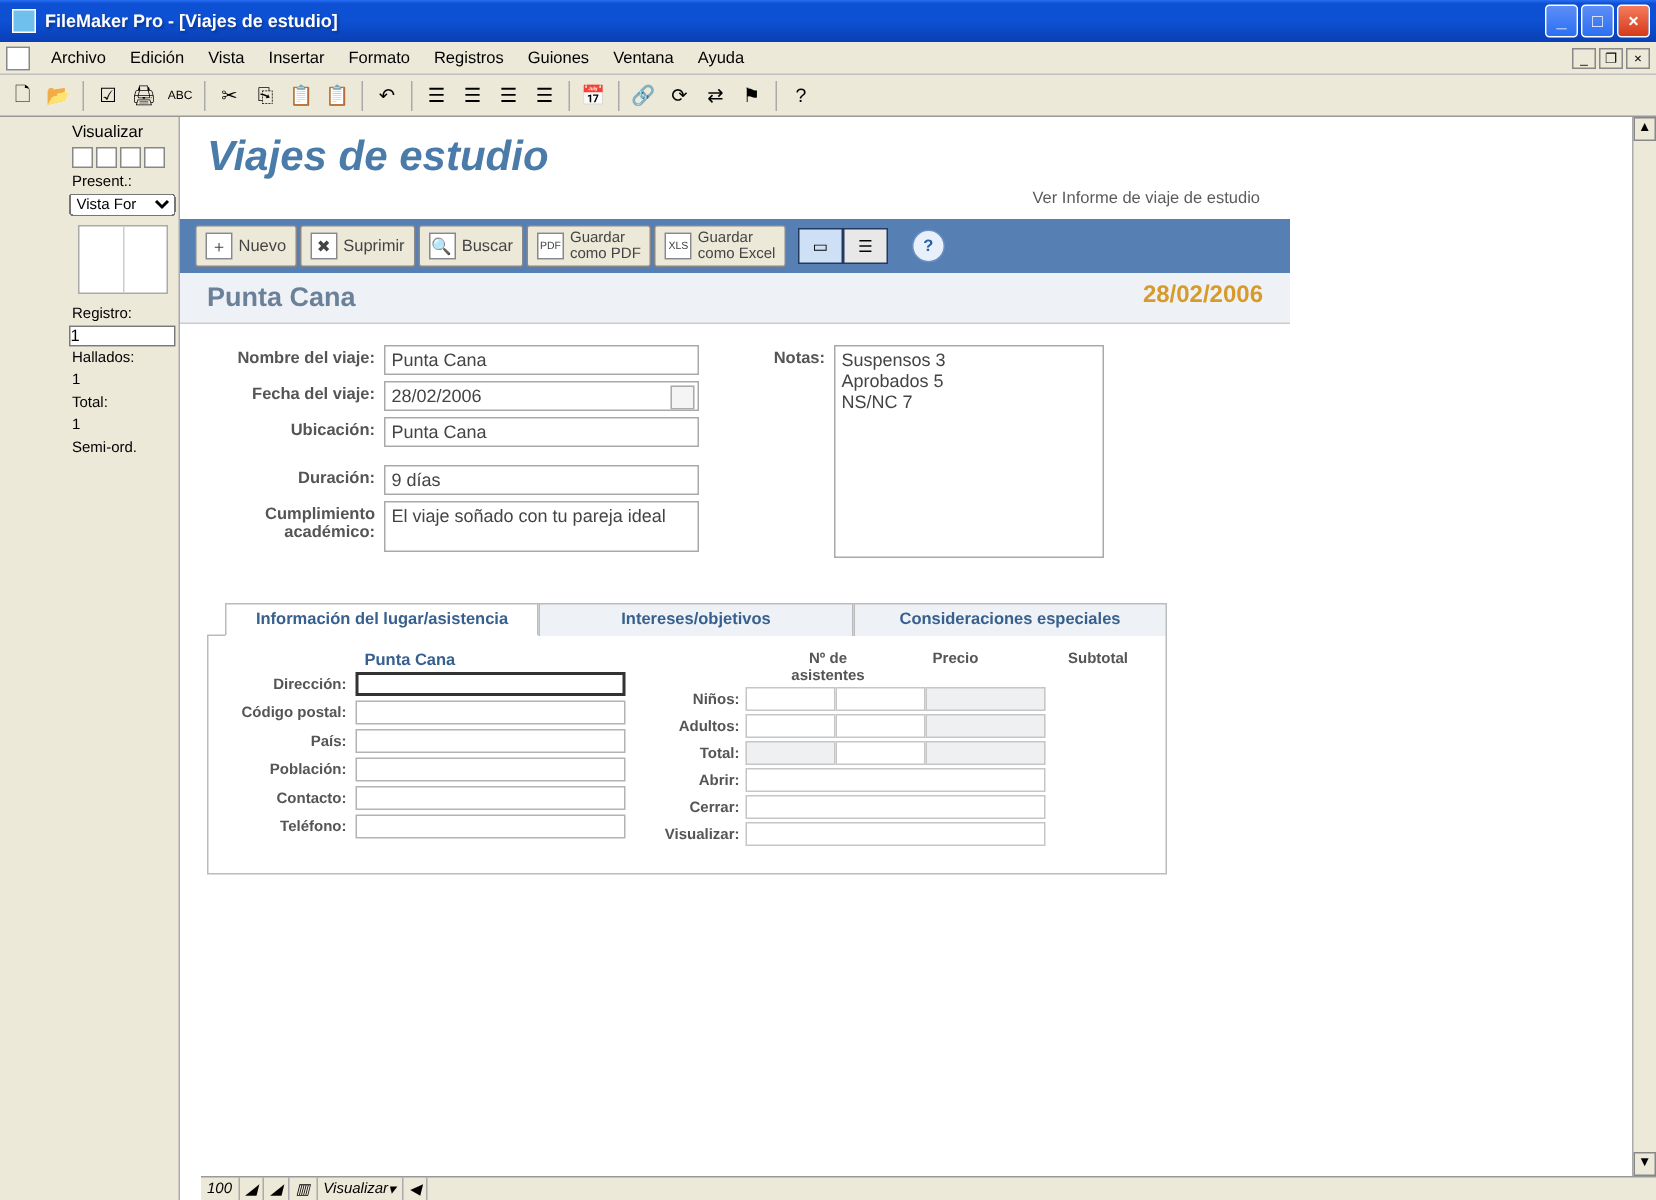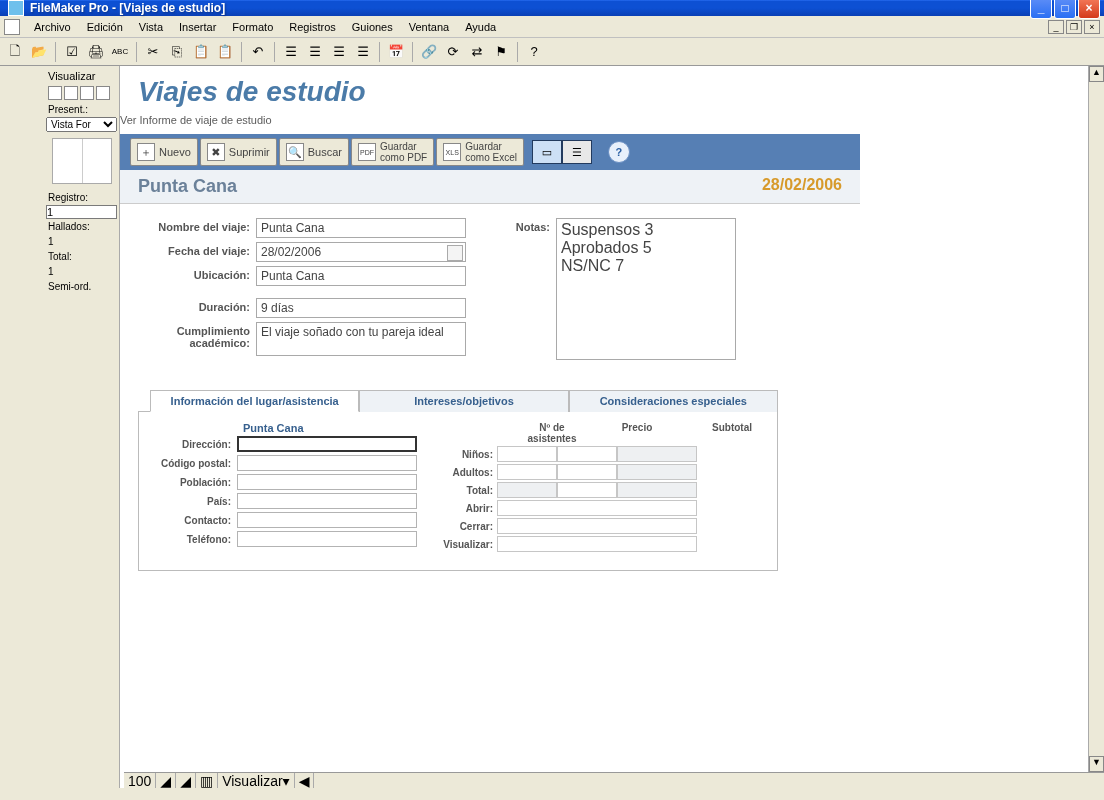--- a/index.html
+++ b/index.html
@@ -1,18 +1,18 @@
 <!DOCTYPE html>
 <html><head>
 <meta charset="utf-8">
 <style>
   * { box-sizing: border-box; margin:0; padding:0; }
   body { font-family: Tahoma, Arial, sans-serif; font-size:11px; background:#ece9d8; width:1104px; height:800px; overflow:hidden; }
   
-  .titlebar { height:16px; background:linear-gradient(to bottom,#2a6ff3 0%,#0d50d3 8%,#0d50d3 50%,#0a3fb5 100%); display:flex; align-items:center; color:#fff; padding:0 4px; }
+  .titlebar { height:28px; background:linear-gradient(to bottom,#2a6ff3 0%,#0d50d3 8%,#0d50d3 50%,#0a3fb5 100%); display:flex; align-items:center; color:#fff; padding:0 4px; }
   .titlebar .app-icon { width:16px; height:16px; background:#6fc0ec; border:1px solid #fff; margin:0 4px; }
   .titlebar .title { flex:1; font-weight:bold; font-size:12px; padding-left:2px; text-shadow:1px 1px 2px rgba(0,0,0,.3); }
   .titlebar .win-btns { display:flex; gap:2px; }
   .titlebar .win-btn { width:22px; height:22px; border:1px solid #fff; border-radius:3px; display:flex; align-items:center; justify-content:center; font-weight:bold; font-size:12px; color:#fff; cursor:pointer; }
   .titlebar .win-btn.min, .titlebar .win-btn.max { background:linear-gradient(#5e8ef7,#2a6ff3); }
   .titlebar .win-btn.close { background:linear-gradient(#f57b5b,#d43a1a); }
   
   .menubar { height:22px; background:#ece9d8; display:flex; align-items:center; padding:0 4px; border-bottom:1px solid #c0c0c0; }
   .menubar .m-icon { width:16px; height:16px; background:#fff; border:1px solid #888; margin-right:6px; }
   .menubar .m-item { padding:2px 8px; cursor:pointer; }
@@ -31,21 +31,21 @@
   .sidebar .label { padding:2px 2px; }
   .sidebar select { width:100%; font-size:10px; }
   .sidebar .book { width:60px; height:46px; background:#fff; border:1px solid #aaa; margin:6px auto; position:relative; }
   .sidebar .book:before { content:""; position:absolute; left:50%; top:0; bottom:0; width:1px; background:#ccc; }
   .sidebar input.rec { width:100%; font-size:11px; border:1px solid #7a7a7a; }
   .sidebar .s-row { padding:2px 2px; }
   .content { flex:1; background:#fff; position:relative; overflow:auto; }
   
   .page-header { padding:10px 18px 4px 18px; }
   .page-title { color:#4b7ba8; font-size:28px; font-weight:bold; font-style:italic; font-family:Verdana,Geneva,sans-serif; }
-  .report-link { text-align:left; color:#5b5b5b; font-size:11px; padding:2px 20px 8px 0; cursor:pointer; }
+  .report-link { text-align:right; color:#5b5b5b; font-size:11px; padding:2px 20px 8px 0; cursor:pointer; }
   
   .actionbar { background:#567fb4; height:36px; margin:0 0 0 0; display:flex; align-items:center; padding:0 10px; gap:2px; }
   .actionbar .ab { background:#ece9d8; border:1px solid #888; border-radius:2px; height:28px; display:flex; align-items:center; padding:0 6px; gap:4px; color:#444; font-size:11px; cursor:pointer; }
   .actionbar .ab .ic { width:18px; height:18px; background:#fff; border:1px solid #888; display:flex; align-items:center; justify-content:center; font-size:11px; }
   .actionbar .ab-multi { flex-direction:row; }
   .actionbar .ab-text2 { line-height:11px; font-size:10px; }
   .actionbar .view-toggle { display:flex; gap:0; margin-left:6px; }
   .actionbar .vt { width:30px; height:24px; border:1px solid #223a5e; background:#e8e8e8; display:flex; align-items:center; justify-content:center; cursor:pointer; }
   .actionbar .vt.active { background:#cde0f6; }
   .actionbar .help { width:22px; height:22px; border-radius:11px; background:#e8f0fb; border:1px solid #6a8fc3; margin-left:14px; display:flex; align-items:center; justify-content:center; color:#2a5fa3; font-weight:bold; cursor:pointer; }
@@ -56,40 +56,40 @@
   
   .formbody { padding:14px 18px; display:flex; gap:40px; }
   .formcol { }
   .f-row { display:flex; margin-bottom:4px; }
   .f-lbl { width:118px; text-align:right; color:#555; font-weight:bold; font-size:11px; padding:3px 6px 0 0; }
   .f-val { border:1px solid #a9a9a9; background:#fff; padding:2px 4px; font-size:12px; color:#444; min-height:18px; width:210px; }
   .f-val.date { position:relative; }
   .f-val.date:after { content:""; position:absolute; right:2px; top:2px; width:14px; height:14px; border:1px solid #aaa; background:#f4f4f4; }
   .f-val.tall { min-height:34px; }
   .notes-lbl { color:#555; font-weight:bold; font-size:11px; padding:3px 6px 0 0; width:50px; text-align:right; }
-  .notes-val { border:1px solid #a9a9a9; padding:2px 4px; font-size:16px; color:#444; width:180px; min-height:52px; white-space:pre-line; }
+  .notes-val { border:1px solid #a9a9a9; padding:2px 4px; font-size:12px; color:#444; width:180px; min-height:52px; white-space:pre-line; }
   
   .tabsec { margin:16px 18px; width:640px; }
   .tabs { display:flex;padding-left:12px; }
   .tab { flex:1; text-align:center; color:#37608e; font-weight:bold; font-size:11px; padding:4px 0; background:#eef2f6; border:1px solid #bbb; border-bottom:none; cursor:pointer; }
   .tab.active { background:#fff; border-bottom:1px solid #fff; }
   .tabpanel { border:1px solid #bbb; background:#fff; padding:10px 12px; margin-top:-1px; min-height:160px; display:flex; gap:20px; }
   .addr-col .ar { display:flex; margin-bottom:3px; }
   .addr-col .albl { width:86px; text-align:right; color:#555; font-weight:bold; font-size:10px; padding:3px 6px 0 0; }
   .addr-col .aval { border:1px solid #b3b3b3; background:#fff; min-height:16px; width:180px; font-size:11px; padding:1px 3px; }
   .addr-col .aval.sel { border:2px solid #333; }
   .addr-title { color:#37608e; font-weight:bold; font-size:11px; padding:0 0 2px 92px; }
   .grid-col { font-size:10px; }
   .g-head { display:grid; grid-template-columns:60px 60px 60px 80px; text-align:center; color:#555; font-weight:bold; margin-bottom:2px;gap:25px; }
   .g-row { display:grid; grid-template-columns:60px 60px 60px 80px; align-items:center; margin-bottom:2px; }
   .g-row .gl { text-align:right; padding-right:4px; font-weight:bold; color:#555; }
   .g-row .gc { border:1px solid #c6c6c6; height:16px; background:#fff; }
   .g-row .gc.g { background:#eef0f2; }
   
-  .statusbar-top { position:absolute; bottom:0; left:4px; right:0; height:16px; background:#ece9d8; border-top:1px solid #999; display:flex; align-items:center; font-size:14px; }
+  .statusbar-top { position:absolute; bottom:0; left:14px; right:0; height:16px; background:#ece9d8; border-top:1px solid #999; display:flex; align-items:center; font-size:10px;font-style:italic; }
   .statusbar-top .sb-seg { padding:0 4px; border-right:1px solid #aaa; height:100%; display:flex; align-items:center; }
   .scrollbar-v { position:absolute; right:0; top:0; bottom:16px; width:16px; background:#ece9d8; border-left:1px solid #aaa; }
   .scrollbar-v .sb-btn { height:16px; background:#ece9d8; border:1px solid #888; font-size:9px; text-align:center; cursor:pointer; }
   .content-inner { position:relative; min-height:100%; padding-bottom:16px; width:740px; }
 </style>
 </head>
 <body>
 
 <div class="titlebar">
   <div class="app-icon"></div>
@@ -260,25 +260,25 @@
           <div class="addr-title">Punta Cana</div>
           <div class="ar">
                 <div class="albl">Dirección:</div>
                 <div class="aval sel"></div>
               </div>
           <div class="ar">
                 <div class="albl">Código postal:</div>
                 <div class="aval"></div>
               </div>
           <div class="ar">
+                <div class="albl">País:</div>
+                <div class="aval"></div>
+              </div>
+          <div class="ar">
                 <div class="albl">Población:</div>
-                <div class="aval"></div>
-              </div>
-          <div class="ar">
-                <div class="albl">País:</div>
                 <div class="aval"></div>
               </div>
           <div class="ar">
                 <div class="albl">Contacto:</div>
                 <div class="aval"></div>
               </div>
           <div class="ar">
                 <div class="albl">Teléfono:</div>
                 <div class="aval"></div>
               </div>

